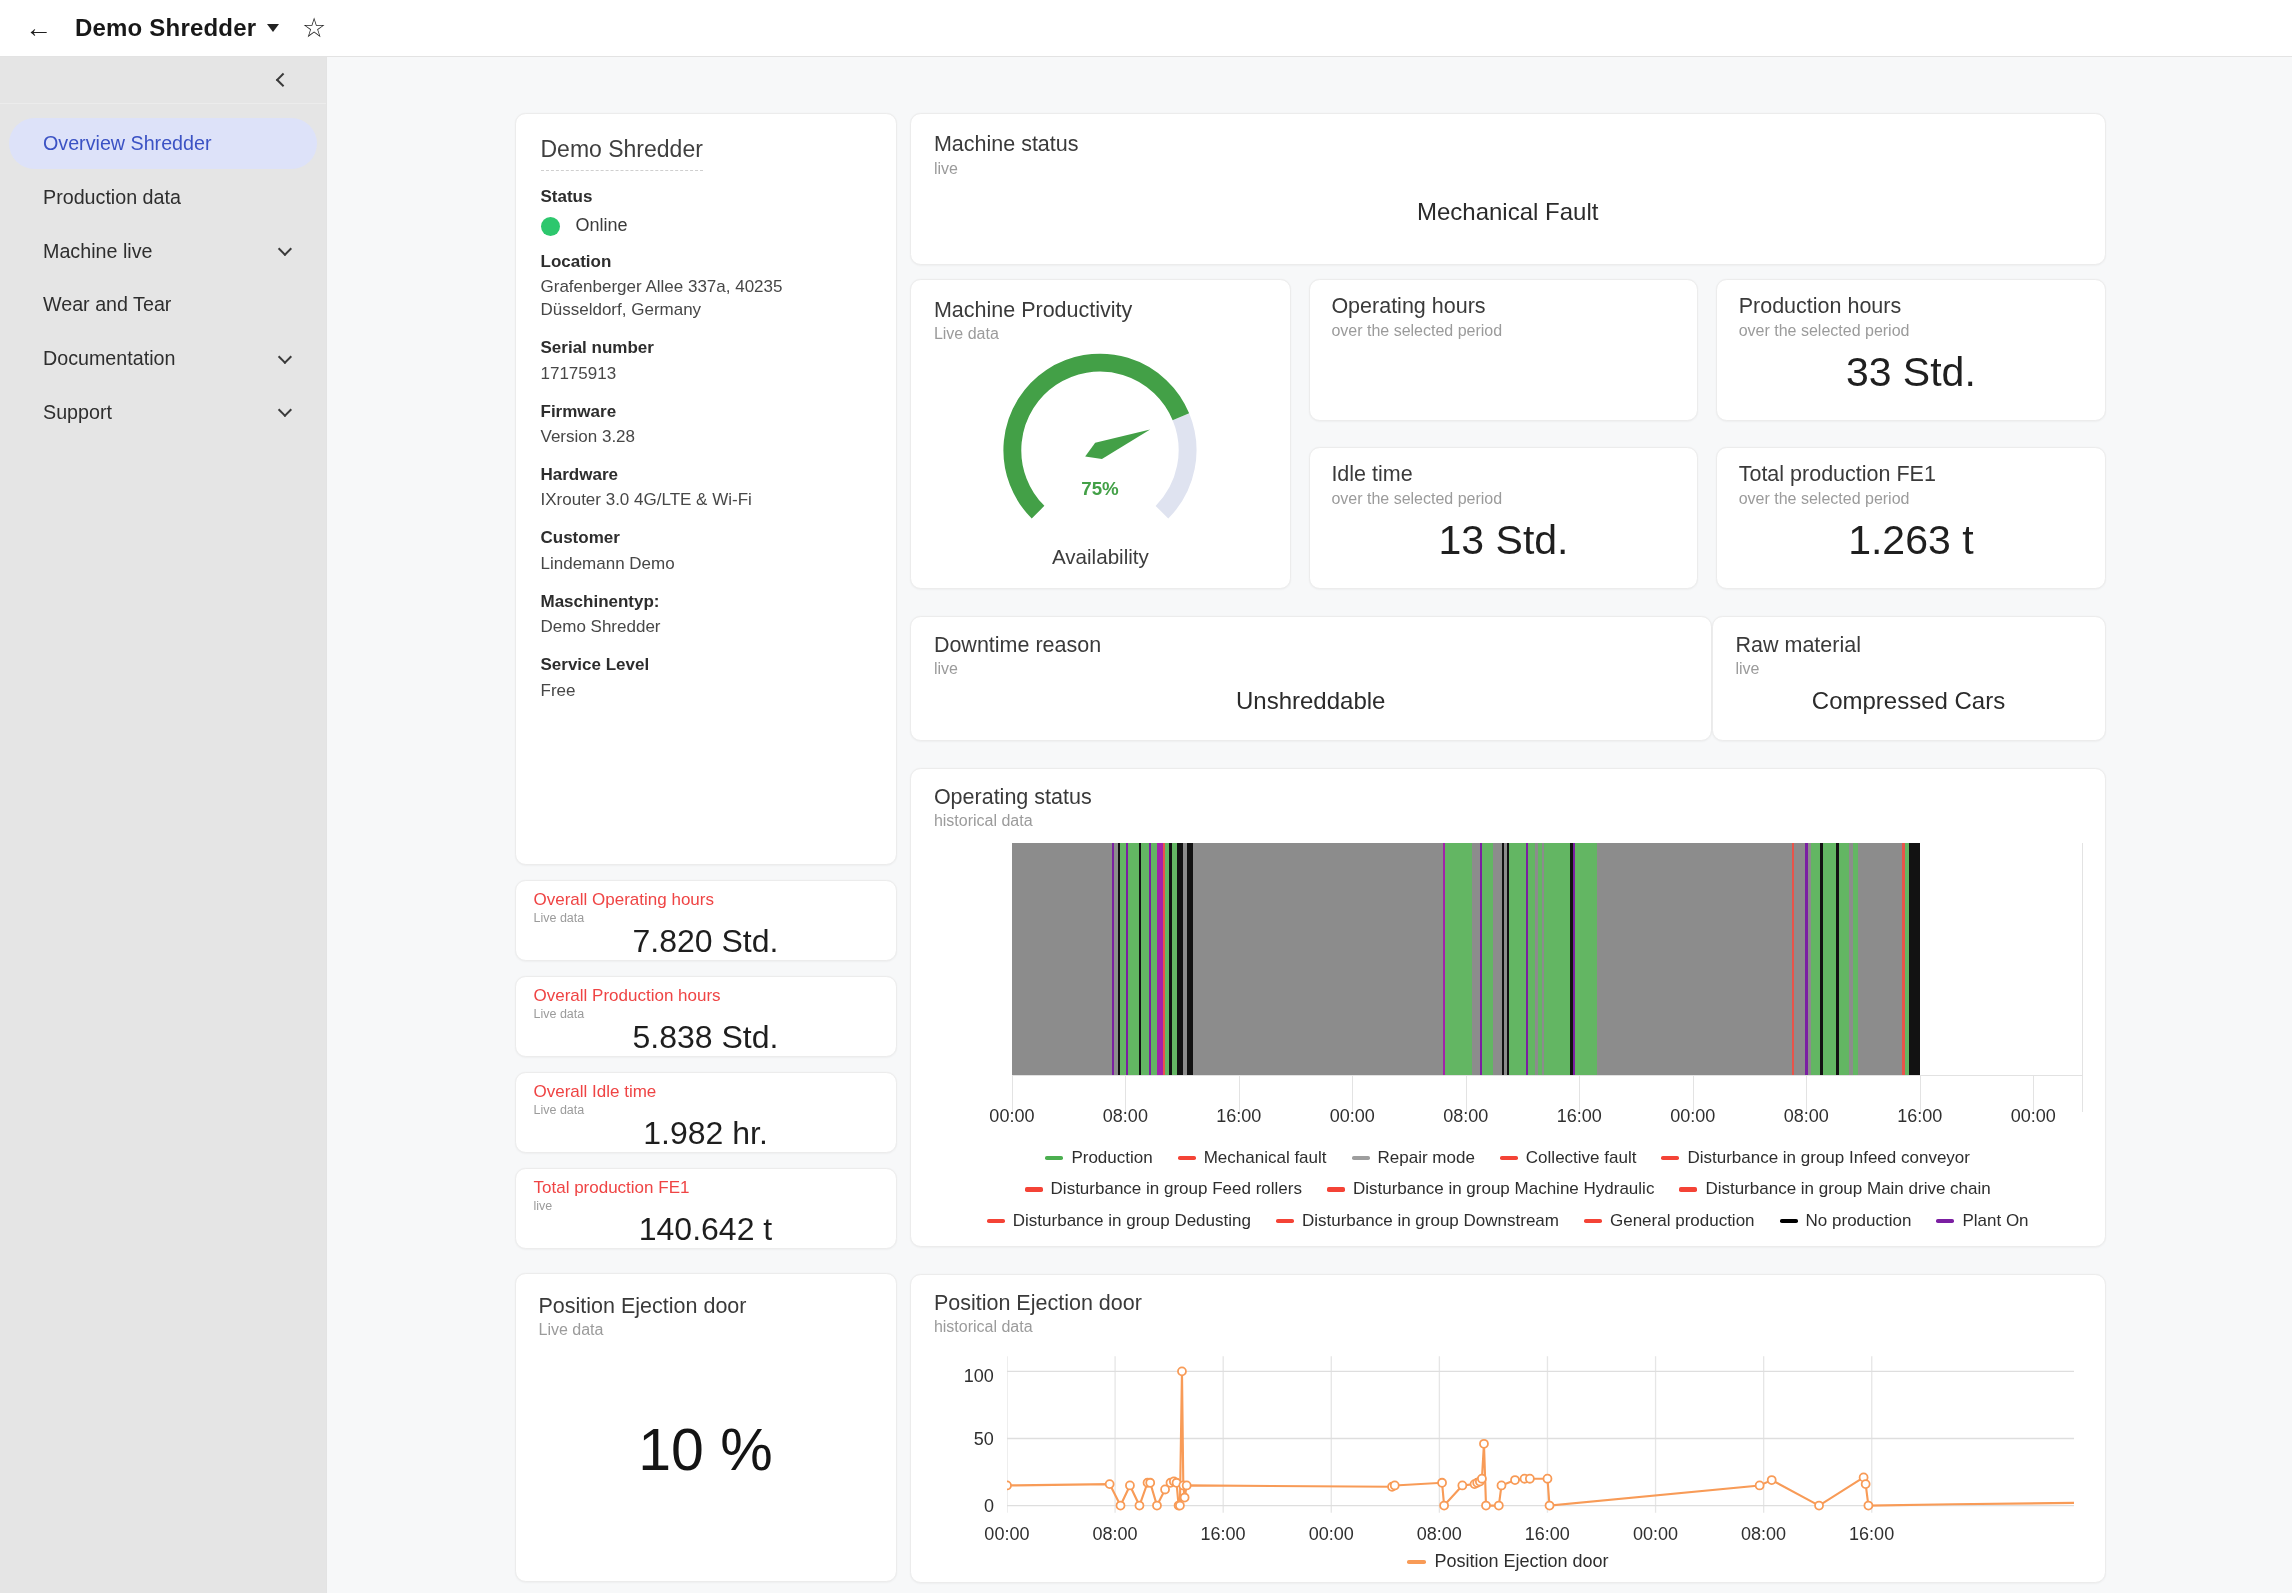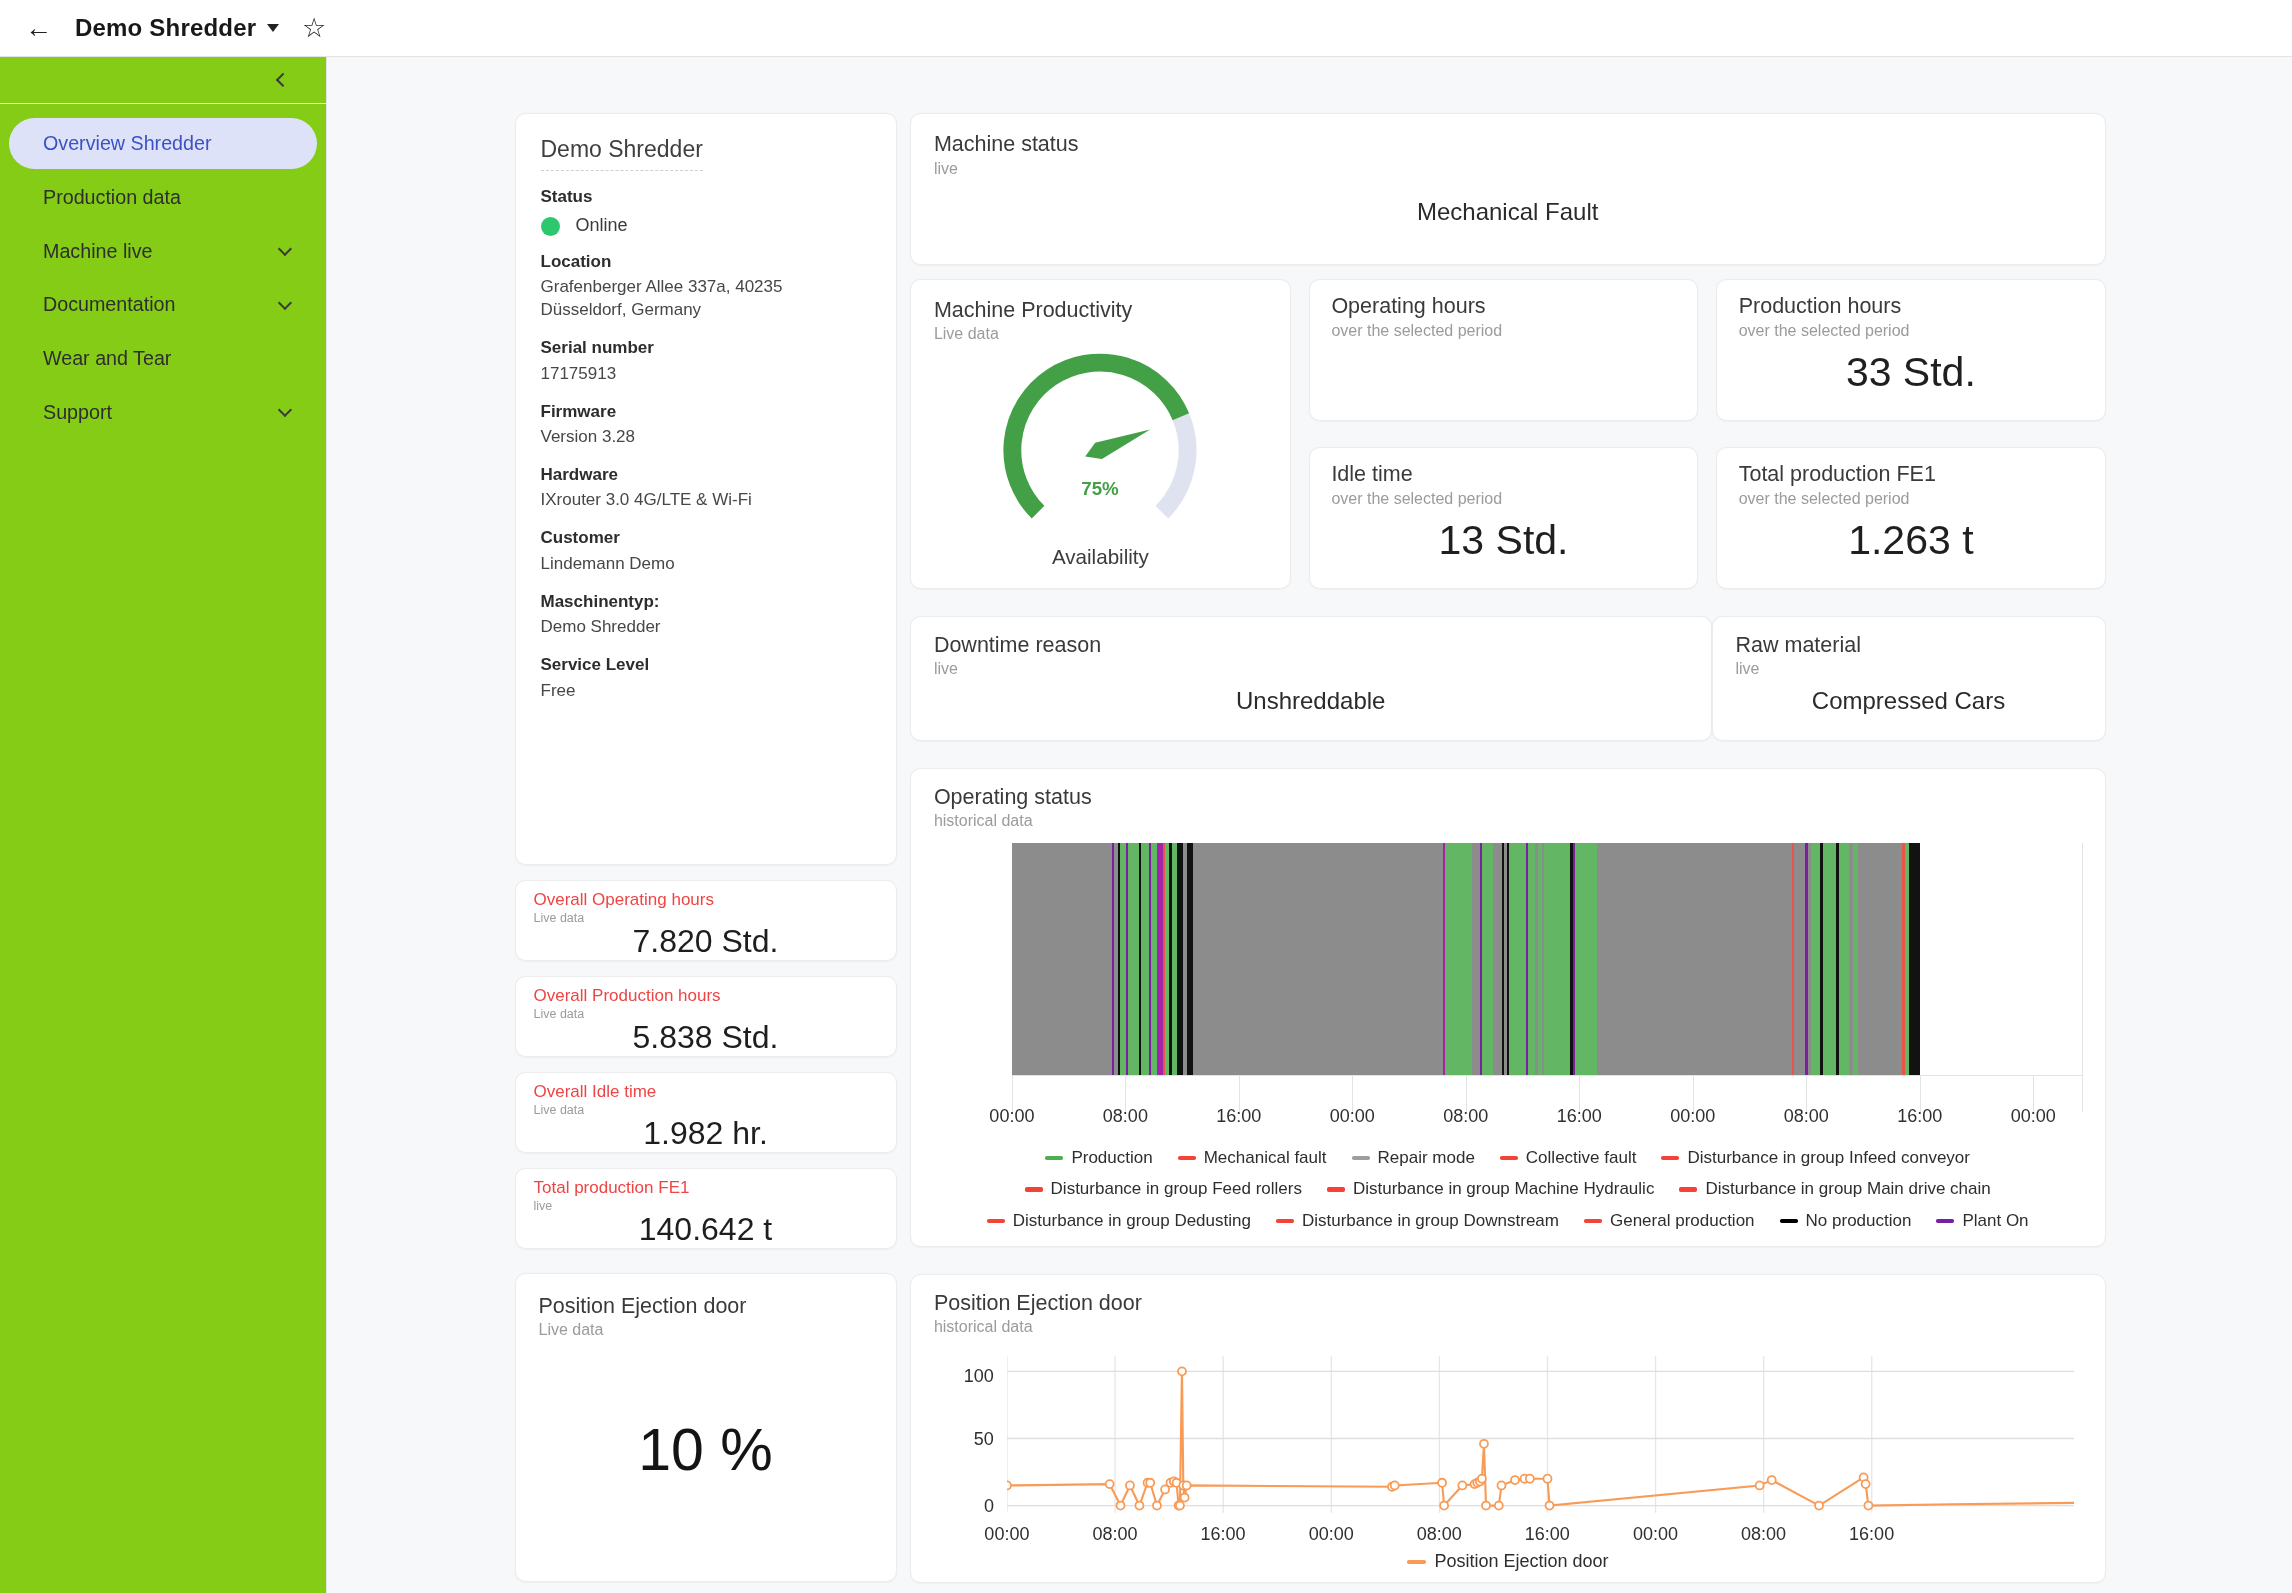--- a/index.html
+++ b/index.html
@@ -15,21 +15,21 @@
   .date-pill { height:41px; border:1.8px solid #b9b9b9; border-radius:21.5px; display:flex; align-items:center; padding:0 23px; font-size:19px; font-weight:700; color:#141414; background:#fff; cursor:pointer; }
   .interval-pill { height:41px; border:1.8px solid #b9b9b9; border-radius:21.5px; overflow:hidden; display:flex; margin-left:19.7px; cursor:pointer; }
   .refresh-seg { width:52px; display:flex; align-items:center; justify-content:center; background:#fff; border-right:1.8px solid #b9b9b9; }
   .interval-seg { display:flex; align-items:center; padding:0 16px; background:#d8def6; }
   .interval-label { font-size:19px; font-weight:700; color:#2b4bd7; }
   .int-caret { width:0; height:0; border-left:7.2px solid transparent; border-right:7.2px solid transparent; border-top:9px solid #2b4bd7; margin-left:9px; }
   .kebab { font-size:25px; font-weight:700; color:#2a2a2a; margin-left:23px; cursor:pointer; }
 
   
   .layout { display:flex; height:1537px; border-top:0.9px solid #e3e3e3; background:#f7f8f9; }
-  .sidebar { width:327px; background:#84cc16; border-right:0.9px solid #e3e3e3; flex:none; }
+  .sidebar { width:327px; background:#e5e5e5; border-right:0.9px solid #e3e3e3; flex:none; }
   .side-top { height:47px; display:flex; align-items:center; justify-content:flex-end; padding-right:38px; border-bottom:0.9px solid #ececec; }
   .chev { display:inline-block; width:9.9px; height:9.9px; border-right:2.1px solid #3a3a3a; border-bottom:2.1px solid #3a3a3a; }
   .chev.down { transform:rotate(45deg); margin-top:-3.6px; }
   .chev.left { transform:rotate(135deg); }
   .side-nav { padding:14.3px 9px 0 9px; }
   .side-item { height:51px; display:flex; align-items:center; padding:0 27px 0 34px; margin-bottom:2.7px; border-radius:26px; font-size:19.7px; color:#2e2e2e; cursor:pointer; }
   .side-item .side-label { flex:1; }
   .side-item.selected { background:#dde2f9; color:#3b52c4; font-weight:500; }
 
   main { flex:1; overflow:hidden; }
@@ -118,25 +118,25 @@
           <span class="side-label">Overview Shredder</span>
         </div>
         <div class="side-item">
           <span class="side-label">Production data</span>
         </div>
         <div class="side-item">
           <span class="side-label">Machine live</span>
           <span class="chev down"></span>
         </div>
         <div class="side-item">
+          <span class="side-label">Wear and Tear</span>
+        </div>
+        <div class="side-item">
           <span class="side-label">Documentation</span>
           <span class="chev down"></span>
-        </div>
-        <div class="side-item">
-          <span class="side-label">Wear and Tear</span>
         </div>
         <div class="side-item">
           <span class="side-label">Support</span>
           <span class="chev down"></span>
         </div>
       </nav>
   </aside>
 
   <main>
     <div class="content">

